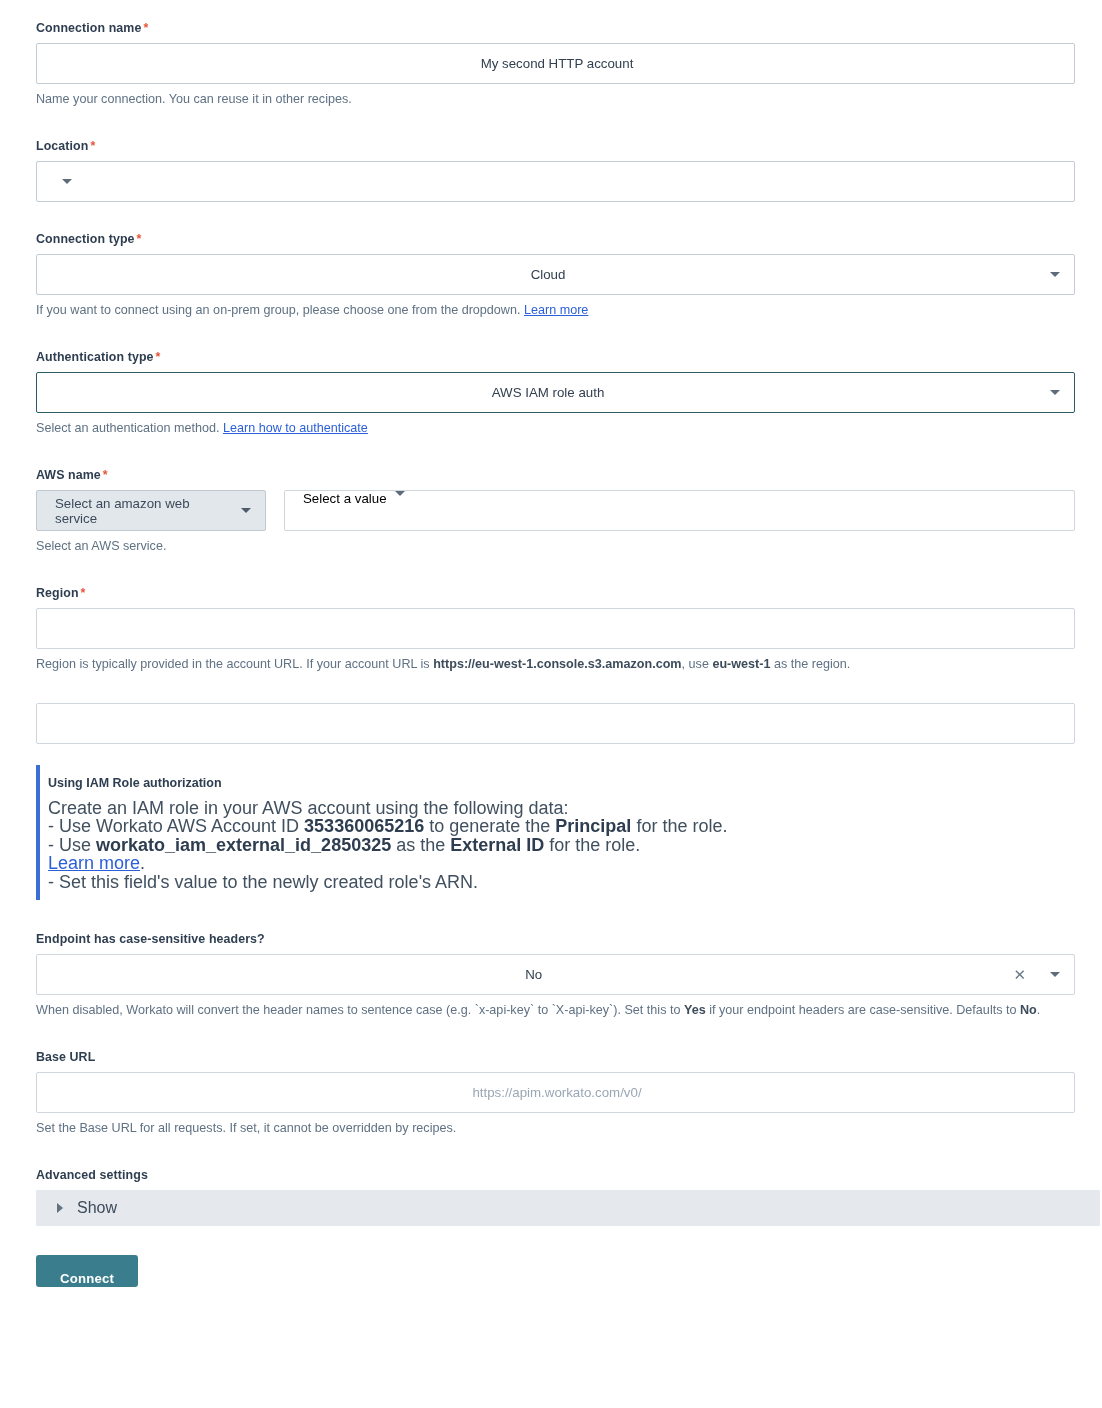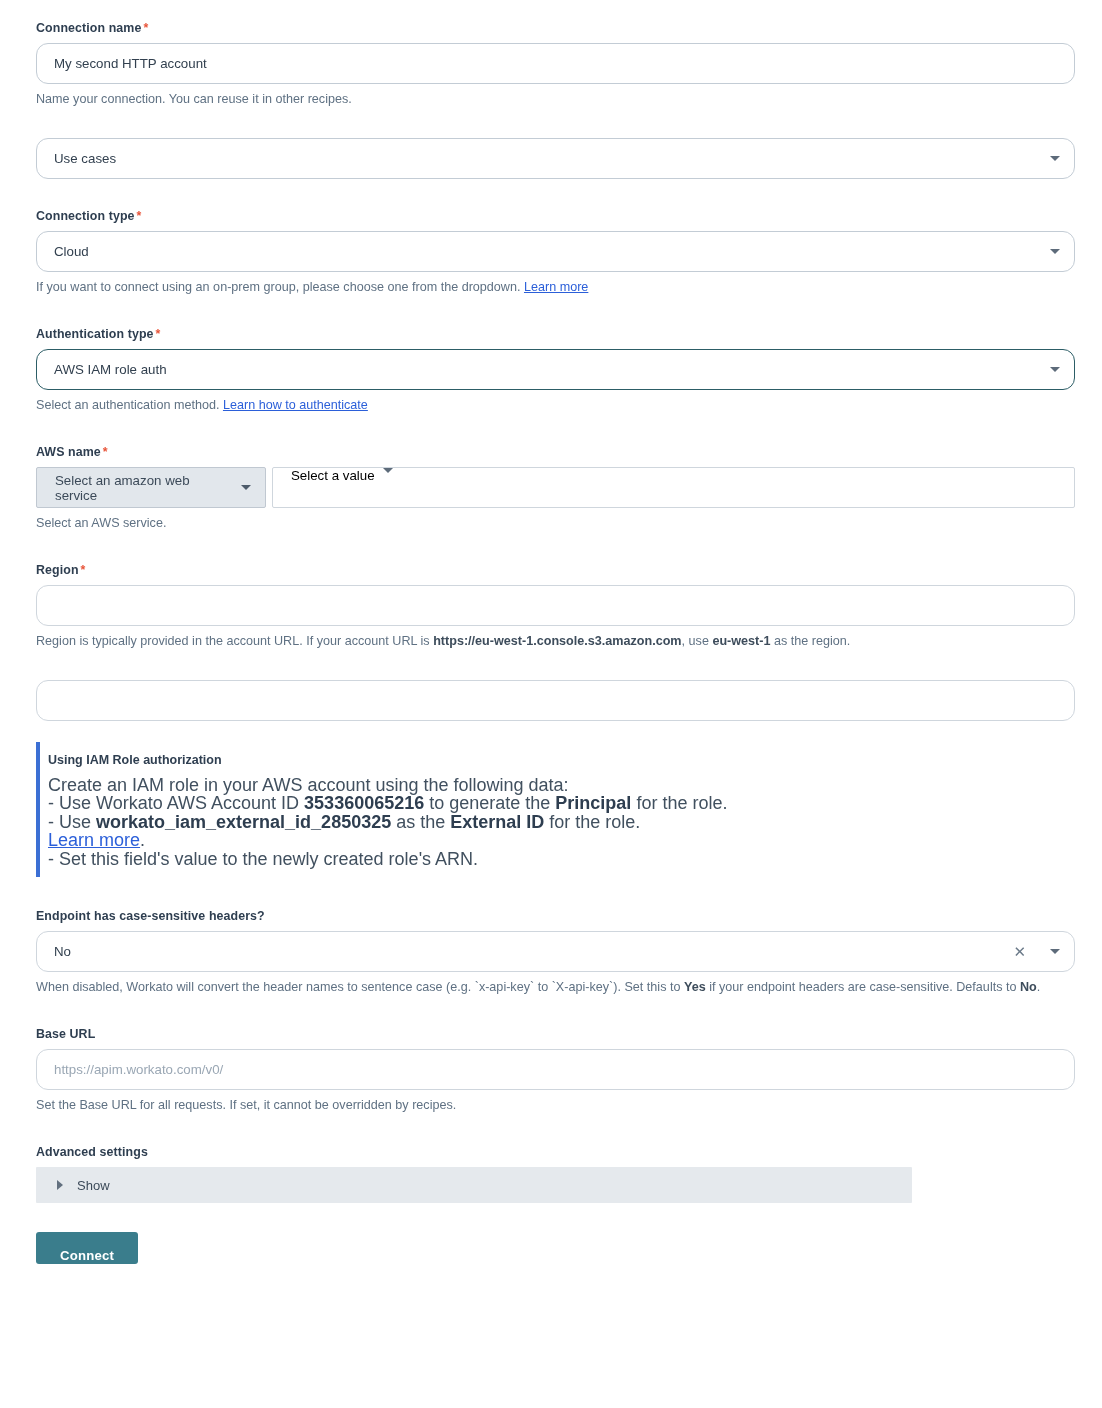--- a/index.html
+++ b/index.html
@@ -51,27 +51,28 @@
     line-height:19px;
     margin-top:6px;
   }
   .hint b{color:#3d4c5b;font-weight:bold;}
   a.link{color:var(--link);text-decoration:underline;}
   .control{
     width:1039px;
     height:41px;
     border:1px solid var(--border);
     background:#fff;
-    border-radius:12px;
+    border-radius:2px;
     display:flex;
     align-items:center;
     padding:0 14px 0 17px;
     font-size:13.3px;
     color:var(--value);
     position:relative;
+    text-align:center;
   }
   .control.soft{border-color:var(--border-soft);}
   .control .txt{flex:1;line-height:1;}
   .control .ph{flex:1;color:var(--placeholder);line-height:1;}
   .control.focused{
     border:1.6px solid var(--focus);
   }
   .chev{
     width:0;height:0;
     border-left:5px solid transparent;
@@ -84,21 +85,21 @@
     color:#6b7a89;
     font-size:15px;
     line-height:1;
     margin-right:16px;
     flex:0 0 auto;
     font-family:"Liberation Sans", sans-serif;
   }
   .gap-md{height:29px;}
   .gap-lg{height:31px;}
   
-  .aws-row{display:flex;align-items:stretch;gap:0;}
+  .aws-row{display:flex;align-items:stretch;gap:12px;}
   .pill{
     height:41px;
     background:var(--pill-bg);
     border:1px solid var(--pill-border);
     border-radius:2px;
     display:flex;
     align-items:center;
     padding:0 14px 0 18px;
     font-size:13.3px;
     color:#3c4a59;
@@ -134,27 +135,27 @@
     line-height:16px;
   }
   .callout-line{
     font-size:18px;
     color:#41505f;
     line-height:18.4px;
   }
   .callout-line b{font-weight:bold;color:#2e3e50;}
   
   .adv{
-    width:876px;
+    width:1064px;
     height:36px;
     background:var(--adv-bg);
     display:flex;
     align-items:center;
     padding-left:21px;
-    font-size:13px;
+    font-size:16px;
     color:#3c4a59;
     border-radius:1px;
   }
   .tri-right{
     width:0;height:0;
     border-top:5px solid transparent;
     border-bottom:5px solid transparent;
     border-left:6.5px solid #62707f;
     margin-right:14px;
   }
@@ -187,22 +188,24 @@
     <div class="control">
       <span class="txt">My second HTTP account</span>
     </div>
     <div class="hint">Name your connection. You can reuse it in other recipes.</div>
   </div>
 
   <div class="gap-md"></div>
 
   
   <div class="field">
+    <span class="label">
+      <span>Location</span><span class="req">*</span>
+    </span>
     <div class="control">
-      <span class="txt">Use cases</span>
       <span class="chev"></span>
     </div>
   </div>
 
   <div class="gap-md"></div>
 
   
   <div class="field">
     <span class="label">
       <span>Connection type</span><span class="req">*</span>

